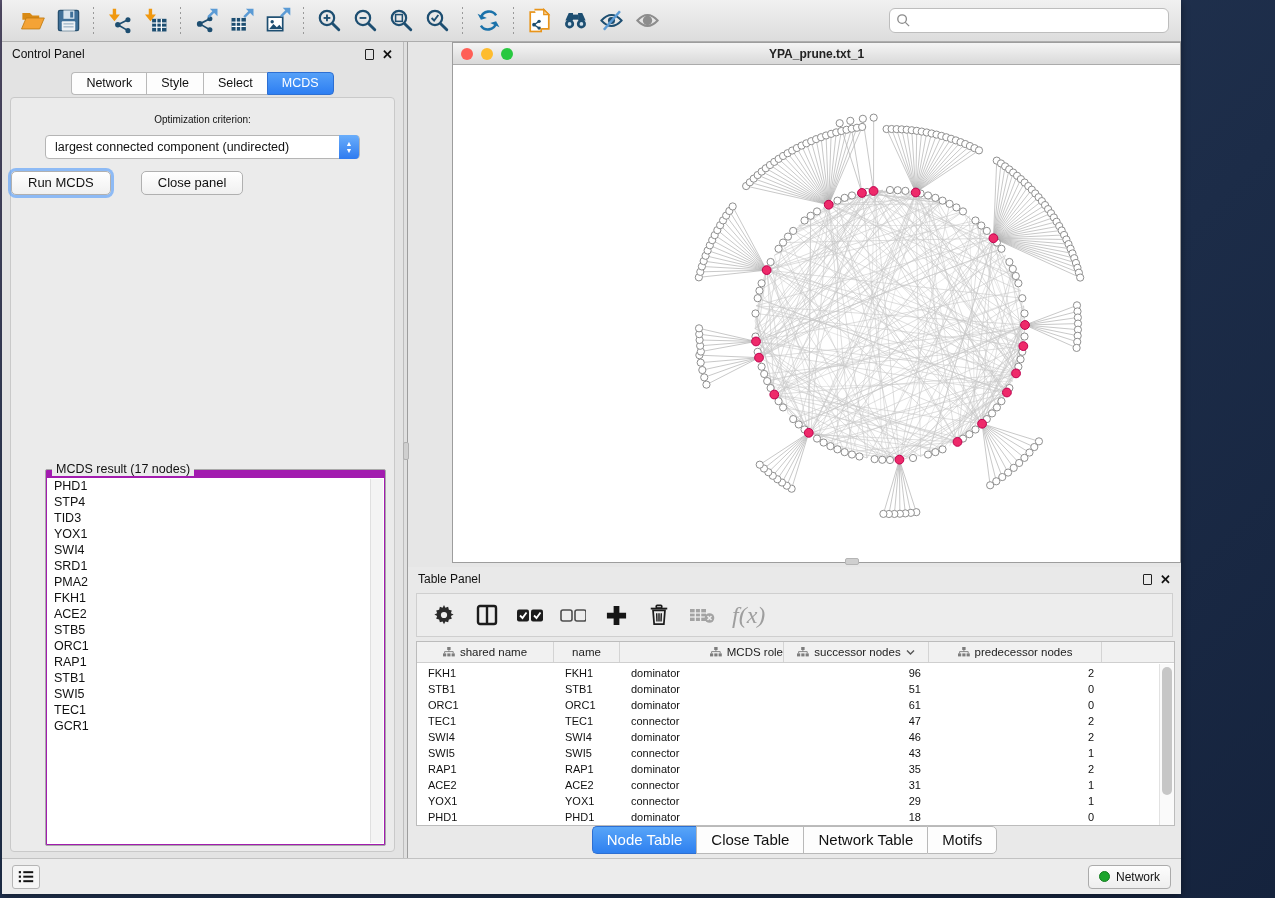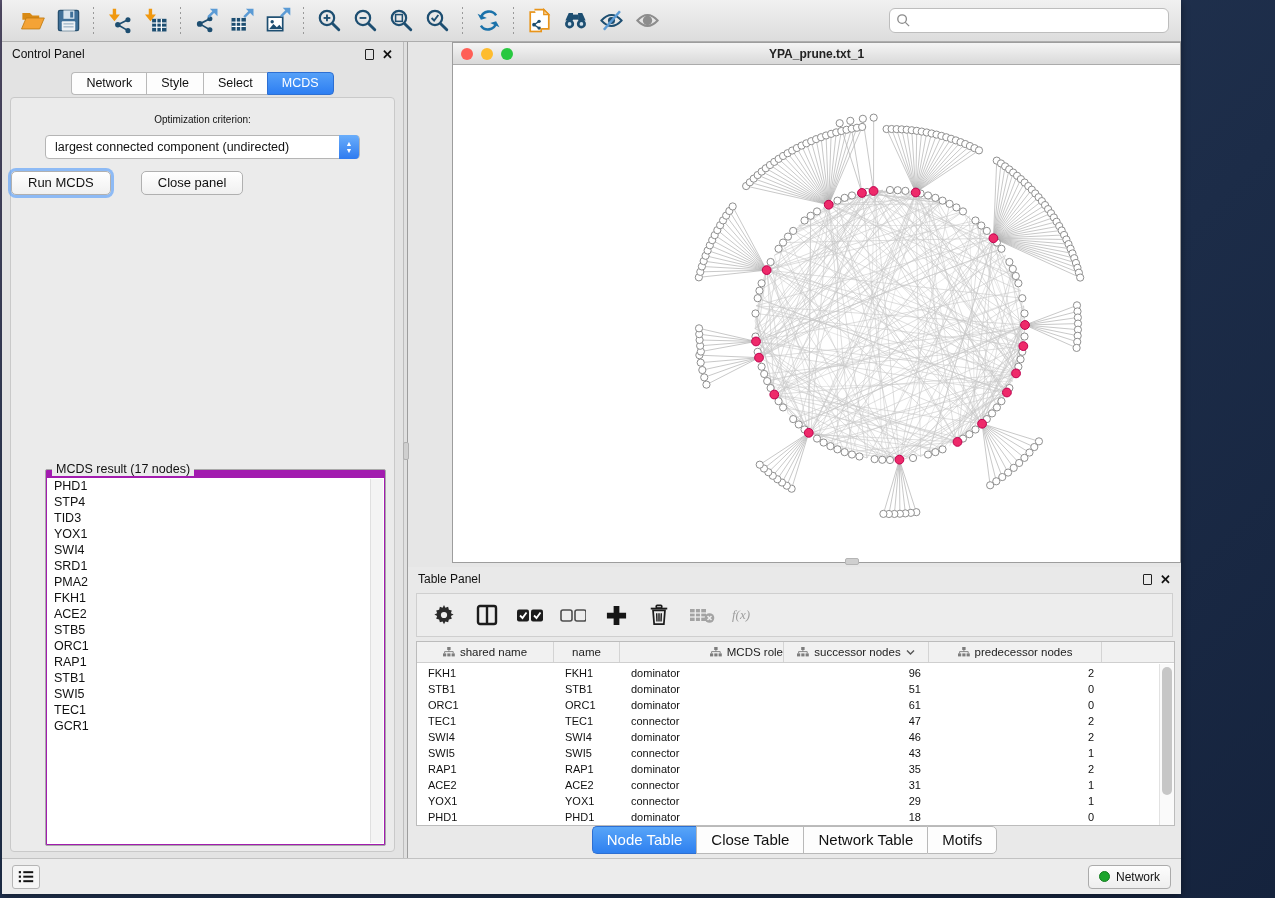--- a/index.html
+++ b/index.html
@@ -75,21 +75,21 @@
     display:flex; align-items:center; position:relative; }
   .tlight { width:12px; height:12px; border-radius:50%; margin-left:8px; display:inline-block; }
   #net-title { position:absolute; left:0; right:0; text-align:center; font-size:12px; font-weight:bold; color:#222; }
   #net-canvas { position:absolute; left:0; right:0; top:22px; bottom:0; background:#fff; overflow:hidden; }
 
   
   #table-panel { position:absolute; left:406px; right:0; top:567px; bottom:36px; background:#e9e9e9; }
   #tp-toolbar { position:absolute; left:8px; right:8px; top:26px; height:44px;
     background:#ededed; border:1px solid #cfcfcf; display:flex; align-items:center; gap:17px; padding:0 14px; }
   .tp-ic { display:flex; align-items:center; justify-content:center; width:26px; height:26px; }
-  #fx-label { font-family:"Liberation Serif", serif; font-style:italic; font-size:13px; color:#9e9e9e; }
+  #fx-label { font-family:"Liberation Serif", serif; font-style:italic; font-size:24px; color:#9e9e9e; }
 
   #tp-table { position:absolute; left:8px; right:6px; top:74px; bottom:32px; background:#fff; border:1px solid #bcbcbc; overflow:hidden; }
   #tp-header { display:flex; height:21px; border-bottom:1px solid #cfcfcf; background:#f1f1f1; }
   .th { display:flex; align-items:center; justify-content:center; gap:5px; font-size:11.5px; color:#222;
     border-right:1px solid #d4d4d4; background:#f1f1f1; }
   .th:last-child { border-right:1px solid #d4d4d4; }
   #tp-rows { position:absolute; left:0; right:15px; top:23px; bottom:0; }
   .tr { display:flex; height:16px; align-items:center; }
   .td { font-size:11px; color:#111; white-space:nowrap; overflow:hidden; }
   .td.num { text-align:right; padding-right:8px; }

